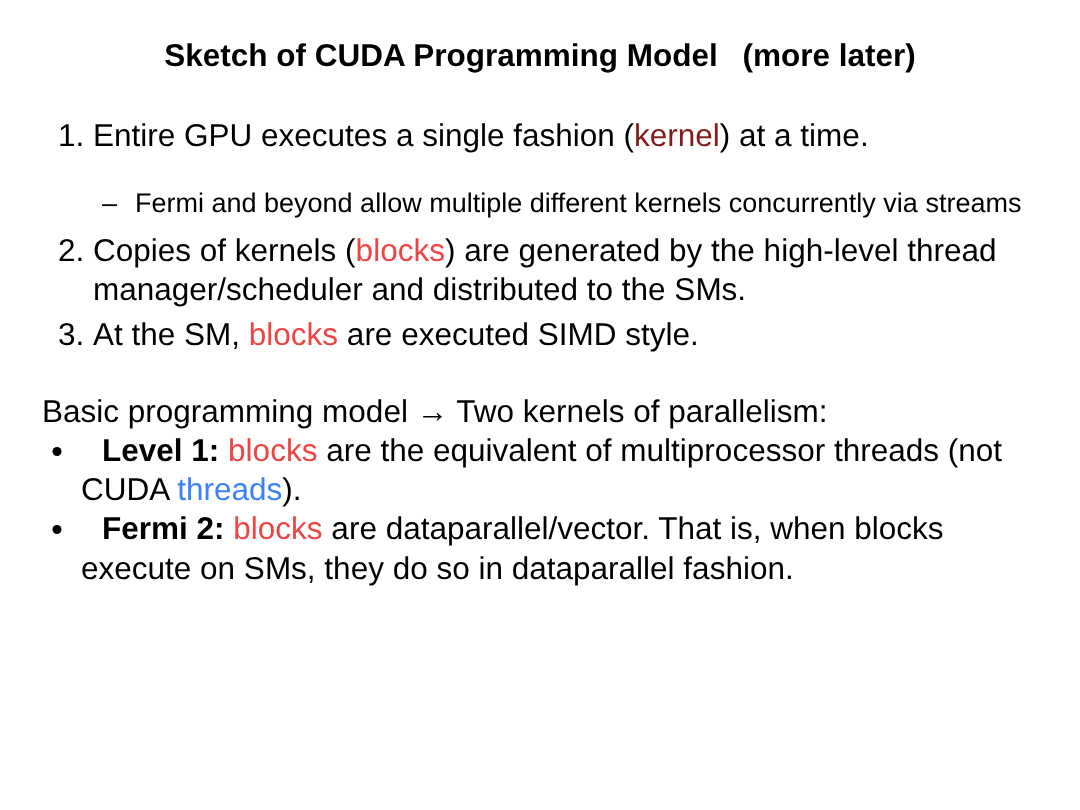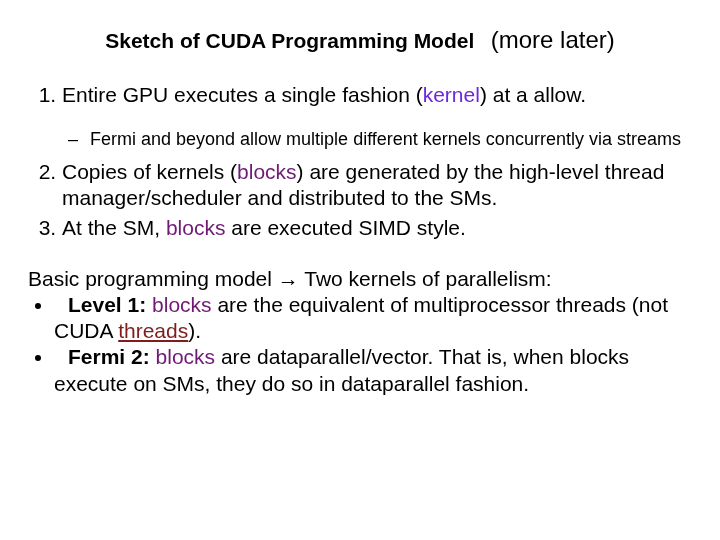--- a/index.html
+++ b/index.html
@@ -19,22 +19,22 @@
   }
   .title-row {
     text-align: center;
     margin: 6px 0 28px 0;
   }
   .title-main {
     font-size: 21px;
     font-weight: bold;
   }
   .title-sub {
-    font-size: 24px;
-    font-weight: normal;
+    font-size: 21px;
+    font-weight: bold;
     margin-left: 12px;
   }
   .body {
     font-size: 21px;
     line-height: 1.25;
   }
   ol.top {
     margin: 0 0 0 0;
     padding-left: 34px;
   }
@@ -66,41 +66,41 @@
     margin: 4px 0 0 0;
     padding-left: 40px;
     font-size: 18px;
   }
   ul.dash2 > li::before {
     content: "–";
     display: inline-block;
     width: 18px;
     margin-left: -18px;
   }
-  .kernel { color: #6d28d9; }
-  .blocks { color: #701a75; }
-  .threads { color: #7f1d1d; text-decoration: underline; }
+  .kernel { color: #7f1d1d; }
+  .blocks { color: #ef4444; }
+  .threads { color: #3b82f6; }
   .bold { font-weight: bold; margin-left: 14px; }
   .arrow { font-family: Arial, sans-serif; }
 </style>
 </head>
 <body>
 
 <div class="slide">
 
   <div class="title-row">
     <span class="title-main">Sketch of CUDA Programming Model</span>
     <span class="title-sub">(more later)</span>
   </div>
 
   <div class="body">
 
     <ol class="top">
       <li>
-        <span>Entire GPU executes a single fashion (</span><span class="kernel">kernel</span><span>) at a allow.</span>
+        <span>Entire GPU executes a single fashion (</span><span class="kernel">kernel</span><span>) at a time.</span>
         <ul class="dash">
           <li>Fermi and beyond allow multiple different kernels concurrently via streams</li>
         </ul>
       </li>
       <li>
         <span>Copies of kernels (</span><span class="blocks">blocks</span><span>) are generated by the high-level thread manager/scheduler and distributed to the SMs.</span>
       </li>
       <li>
         <span>At the SM, </span><span class="blocks">blocks</span><span> are executed SIMD style.</span>
       </li>

